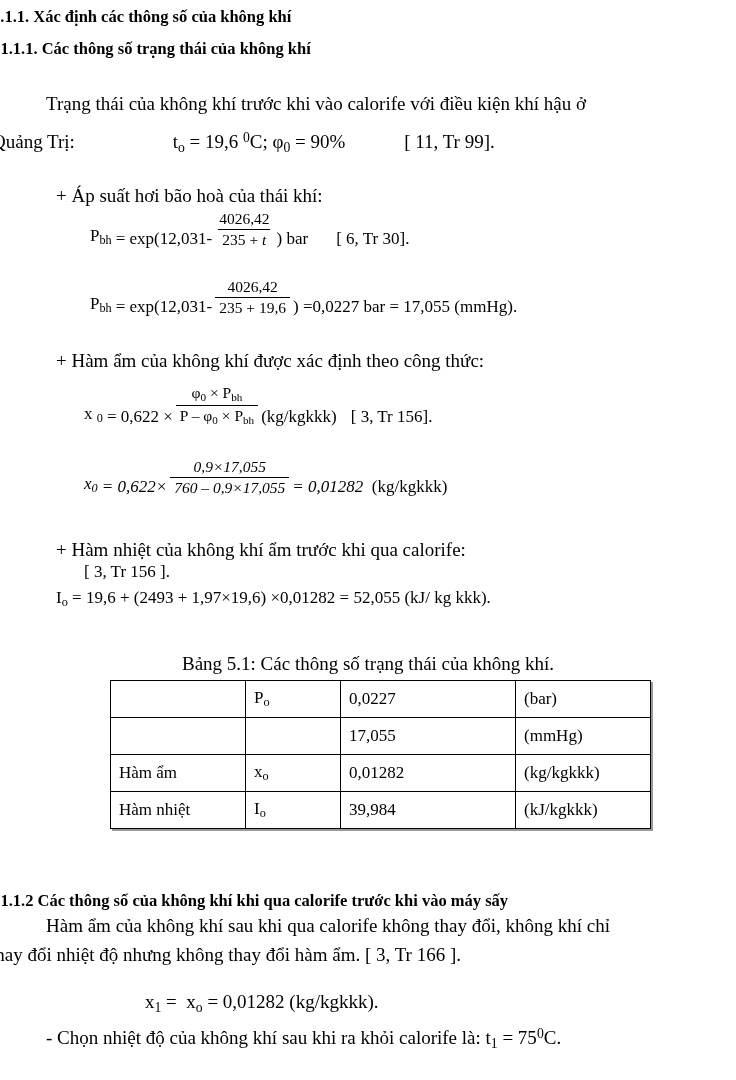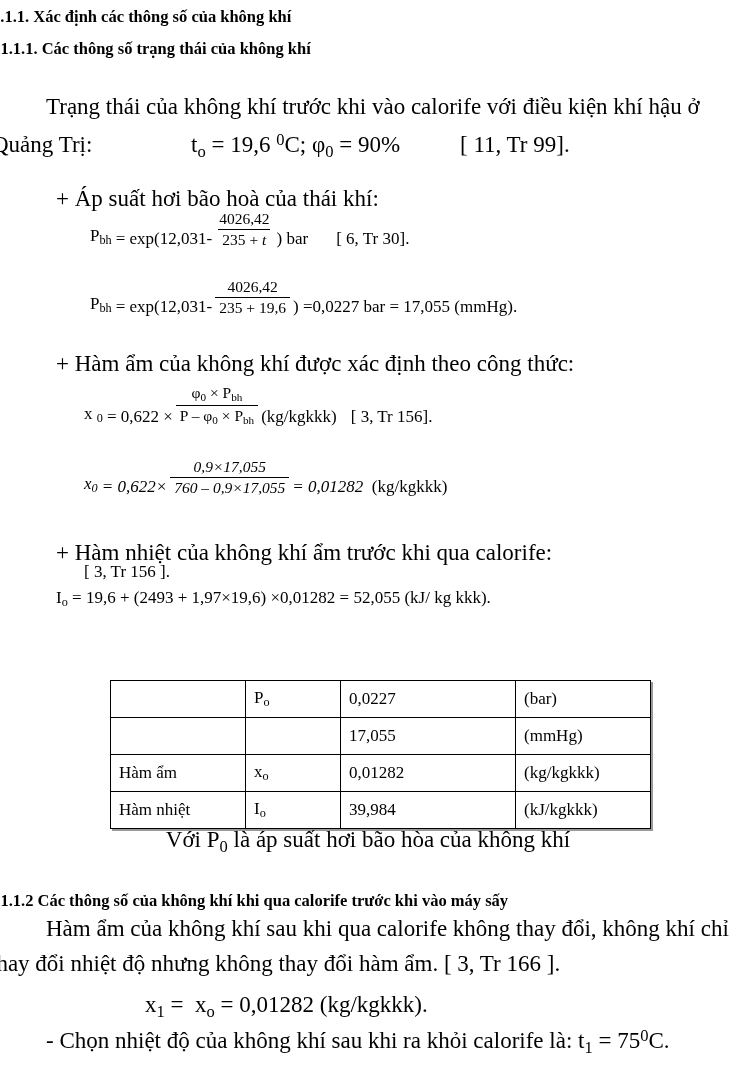--- a/index.html
+++ b/index.html
@@ -25,21 +25,21 @@
     font-size: 16.5px;
     margin: 0;
     line-height: 1.35;
     white-space: nowrap;
   }
   .heading1 { position: absolute; left: -8px; top: 6px; }
   .heading2 { position: absolute; left: -12px; top: 38px; }
   .heading3 { position: absolute; left: -12px; top: 890px; font-size: 16.5px; }
 
   .para {
-    font-size: 23px;
+    font-size: 19px;
     line-height: 1.5;
     margin: 0;
   }
   p.indent-just {
     text-align: justify;
     text-indent: 46px;
   }
   .abs { position: absolute; }
 
   .blk-trangthai { left: 0px; top: 90px; width: 736px; }
@@ -186,20 +186,21 @@
   <div class="para abs blk-ham-nhiet-line">+ Hàm nhiệt của không khí ẩm trước khi qua calorife:</div>
 
   <div class="formula abs f5">
     <span class="ref">[ 3, Tr 156 ].</span>
   </div>
 
   <div class="formula abs f6">
     <span>I<sub>o</sub> = 19,6 + (2493 + 1,97×19,6) ×0,01282 = 52,055 (kJ/ kg kkk).</span>
   </div>
 
+  <div class="para abs blk-bang-caption">Bảng 5.1: Các thông số trạng thái của không khí.</div>
 
   <div class="abs blk-table tbl-wrap">
     <table class="params">
       <tbody>
         <tr>
           <td class="c0"></td>
           <td class="c1">P<sub>o</sub></td>
           <td class="c2">0,0227</td>
           <td class="c3">(bar)</td>
         </tr>
@@ -218,21 +219,20 @@
         <tr>
           <td class="c0">Hàm nhiệt</td>
           <td class="c1">I<sub>o</sub></td>
           <td class="c2">39,984</td>
           <td class="c3">(kJ/kgkkk)</td>
         </tr>
       </tbody>
     </table>
   </div>
 
-  <div class="para abs blk-voi">Với P<sub>0</sub> là áp suất hơi bão hòa của không khí</div>
 
   <div class="h-bold heading3">5.1.1.2  Các thông số của  không khí  khi qua calorife trước khi vào máy sấy</div>
 
   <div class="abs blk-hamam-sau">
     <p class="para indent-just" style="margin:0">Hàm ẩm của không khí sau khi qua calorife không thay đổi, không khí chỉ</p>
     <p class="para" style="margin:0; margin-left:-10px">thay đổi nhiệt độ nhưng không thay đổi hàm ẩm. [ 3, Tr 166 ].</p>
   </div>
 
   <div class="para abs blk-x1">x<sub>1</sub> =&nbsp; x<sub>o</sub> = 0,01282 (kg/kgkkk).</div>
 

